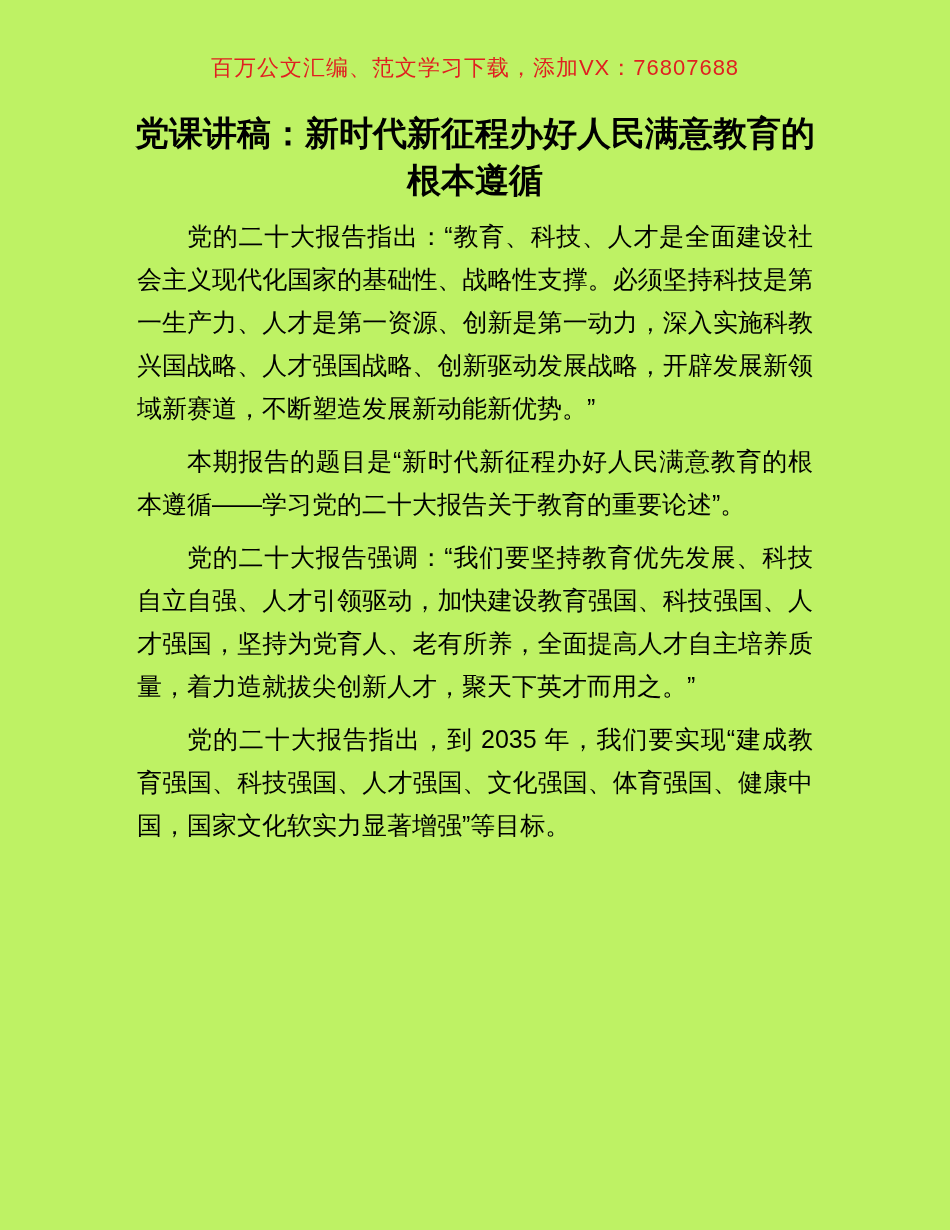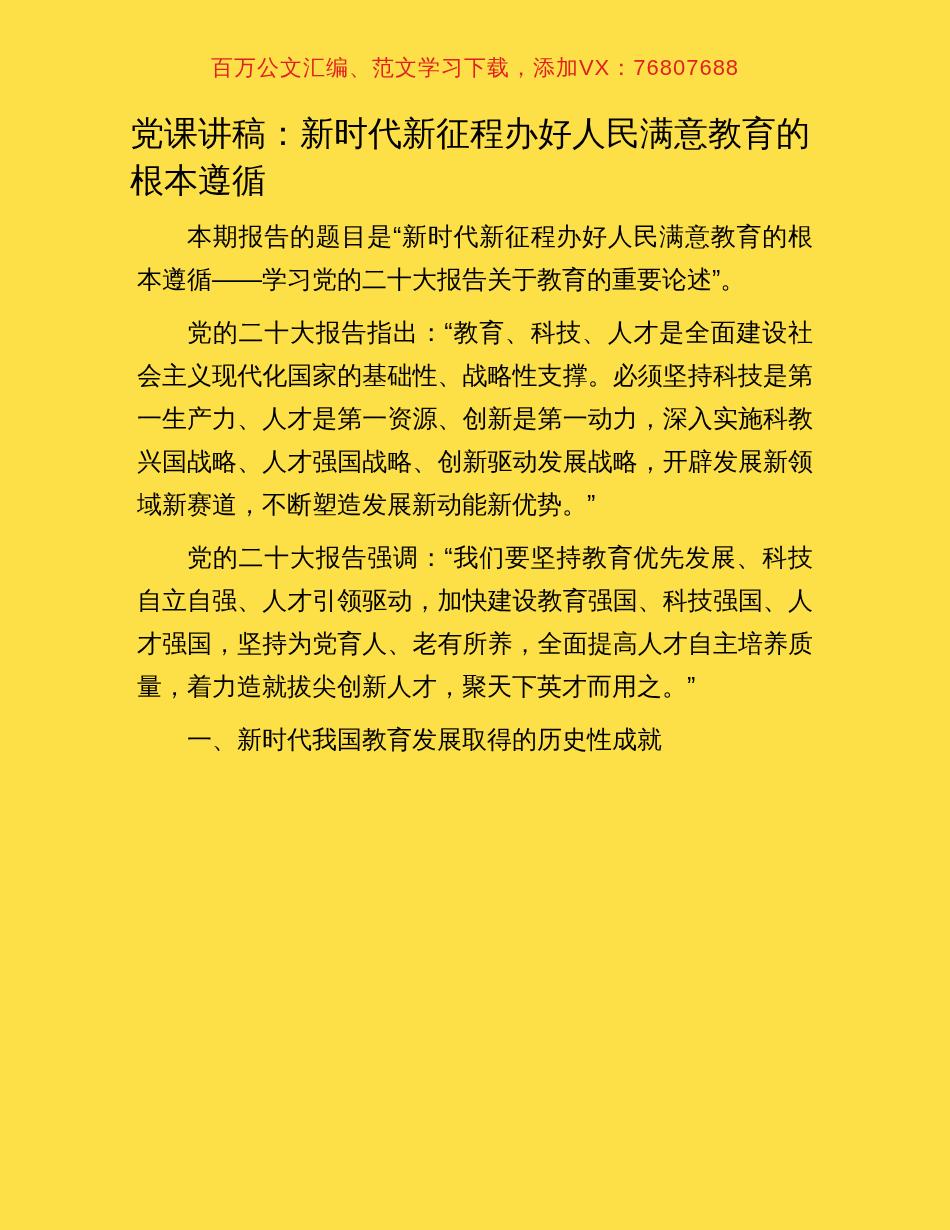--- a/index.html
+++ b/index.html
@@ -5,39 +5,40 @@
   html, body {
     margin: 0;
     padding: 0;
     background: #ffffff;
   }
   .page {
     position: relative;
     width: 950px;
     height: 1230px;
     margin: 0 auto;
-    background: #fde047;
+    background: #bef264;
     overflow: hidden;
     font-family: "Liberation Sans", sans-serif;
     color: #000000;
   }
   .promo {
     padding-top: 55px;
     font-size: 22px;
     line-height: 26px;
     text-align: center;
     color: #e02020;
     letter-spacing: 1px;
   }
   .doc-title {
     width: 690px;
     margin: 29px auto 0 auto;
     font-size: 34px;
     line-height: 47px;
-    font-weight: 400;
+    font-weight: 700;
+    text-align: center;
     color: #000000;
   }
   .content {
     width: 676px;
     margin: 11px auto 0 auto;
   }
   .content p {
     margin: 0 0 10px 0;
     font-size: 25px;
     line-height: 43px;
@@ -54,24 +55,24 @@
 </head>
 <body>
 
 <div class="page">
 
   <div class="promo">百万公文汇编、范文学习下载，添加VX：76807688</div>
 
   <h1 class="doc-title">党课讲稿：新时代新征程办好人民满意教育的根本遵循</h1>
 
   <div class="content">
+    <p>党的二十大报告指出：“教育、科技、人才是全面建设社会主义现代化国家的基础性、战略性支撑。必须坚持科技是第一生产力、人才是第一资源、创新是第一动力，深入实施科教兴国战略、人才强国战略、创新驱动发展战略，开辟发展新领域新赛道，不断塑造发展新动能新优势。”</p>
+
     <p>本期报告的题目是“新时代新征程办好人民满意教育的根本遵循——学习党的二十大报告关于教育的重要论述”。</p>
-
-    <p>党的二十大报告指出：“教育、科技、人才是全面建设社会主义现代化国家的基础性、战略性支撑。必须坚持科技是第一生产力、人才是第一资源、创新是第一动力，深入实施科教兴国战略、人才强国战略、创新驱动发展战略，开辟发展新领域新赛道，不断塑造发展新动能新优势。”</p>
 
     <p>党的二十大报告强调：“我们要坚持教育优先发展、科技自立自强、人才引领驱动，加快建设教育强国、科技强国、人才强国，坚持为党育人、老有所养，全面提高人才自主培养质量，着力造就拔尖创新人才，聚天下英才而用之。”</p>
 
+    <p>党的二十大报告指出，到 2035 年，我们要实现“建成教育强国、科技强国、人才强国、文化强国、体育强国、健康中国，国家文化软实力显著增强”等目标。</p>
 
-    <p class="section-heading">一、新时代我国教育发展取得的历史性成就</p>
 
   </div>
 
 </div>
 
 </body></html>

